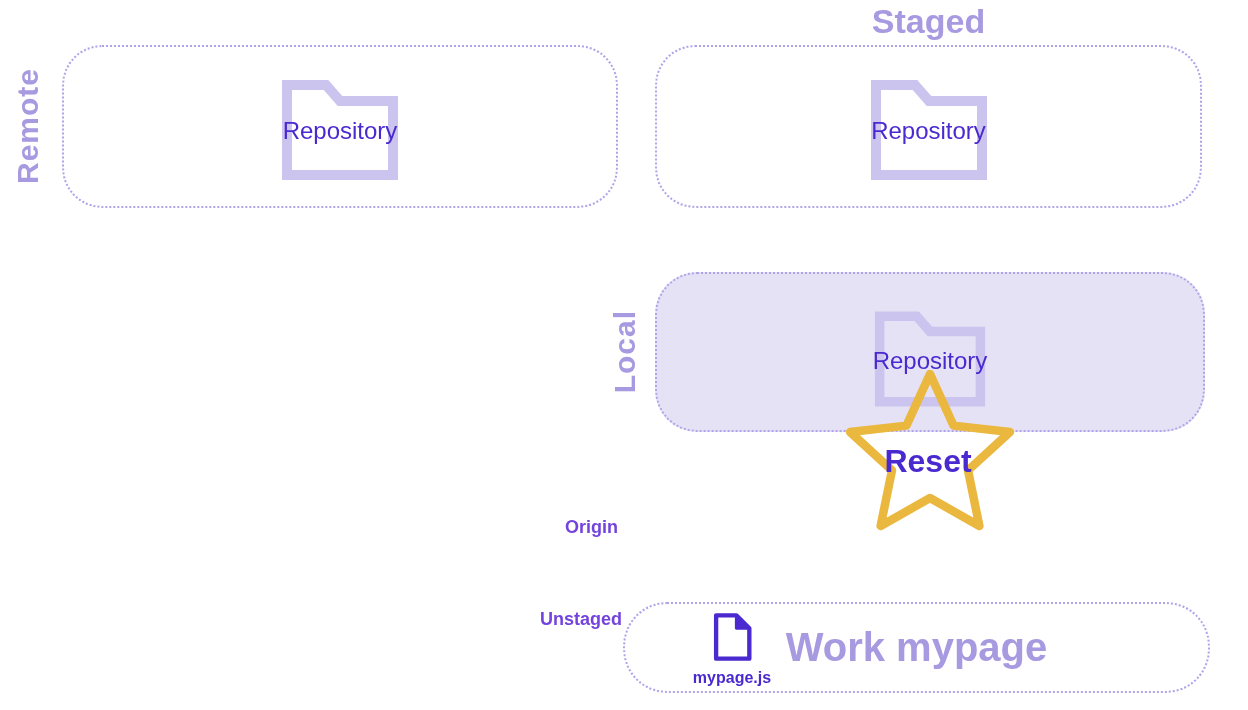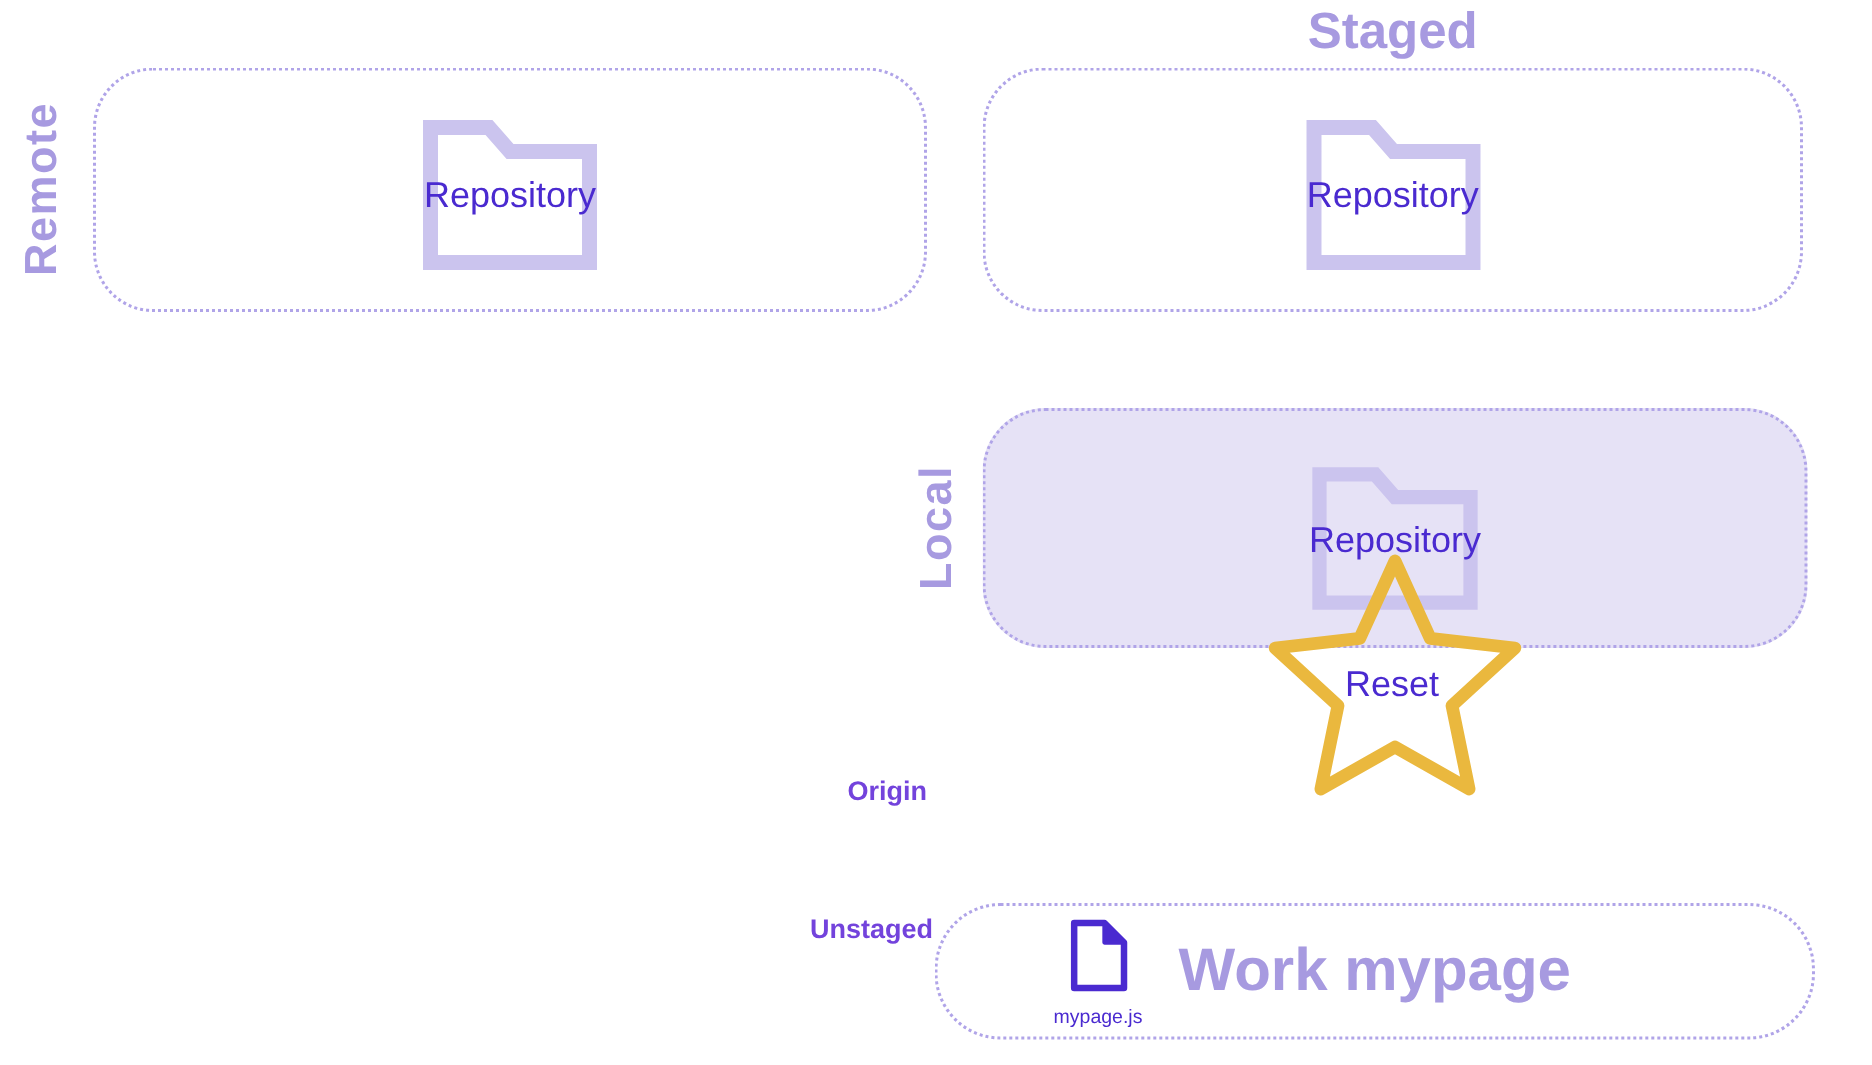--- a/index.html
+++ b/index.html
@@ -38,25 +38,25 @@
   .row-label{position:absolute;text-align:right;font-size:18px;font-weight:bold;color:var(--midpurple);}
 
   .area-title{
     width:100%;text-align:center;font-size:40px;font-weight:bold;color:var(--heading);
   }
 
   .star-wrap{position:absolute;left:835px;top:363px;width:190px;height:190px;z-index:5;}
   .star-wrap svg{position:absolute;left:0;top:0;}
   .reset-label{
     position:absolute;left:0;right:4px;top:80px;text-align:center;
-    font-size:24px;font-weight:normal;color:var(--indigo);z-index:6;
+    font-size:32px;font-weight:bold;color:var(--indigo);z-index:6;
   }
 
   .file-group{position:absolute;left:62px;top:7px;width:90px;text-align:center;z-index:2;}
-  .file-name{margin-top:2px;font-size:13px;font-weight:normal;color:var(--indigo);}
+  .file-name{margin-top:2px;font-size:16px;font-weight:bold;color:var(--indigo);}
 </style>
 </head>
 <body>
 
 <div class="canvas">
 
   <div class="vlabel" style="left:0px;top:45px;width:56px;height:163px;">
     <span>Remote</span>
   </div>
 

